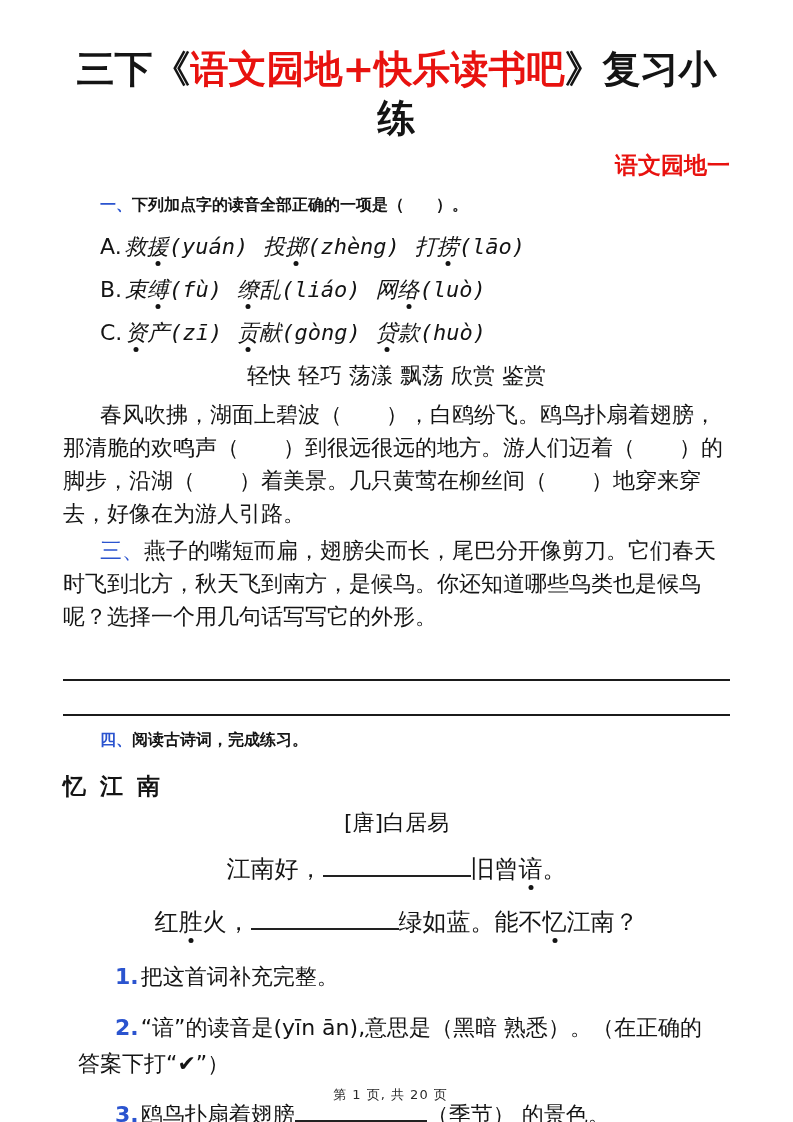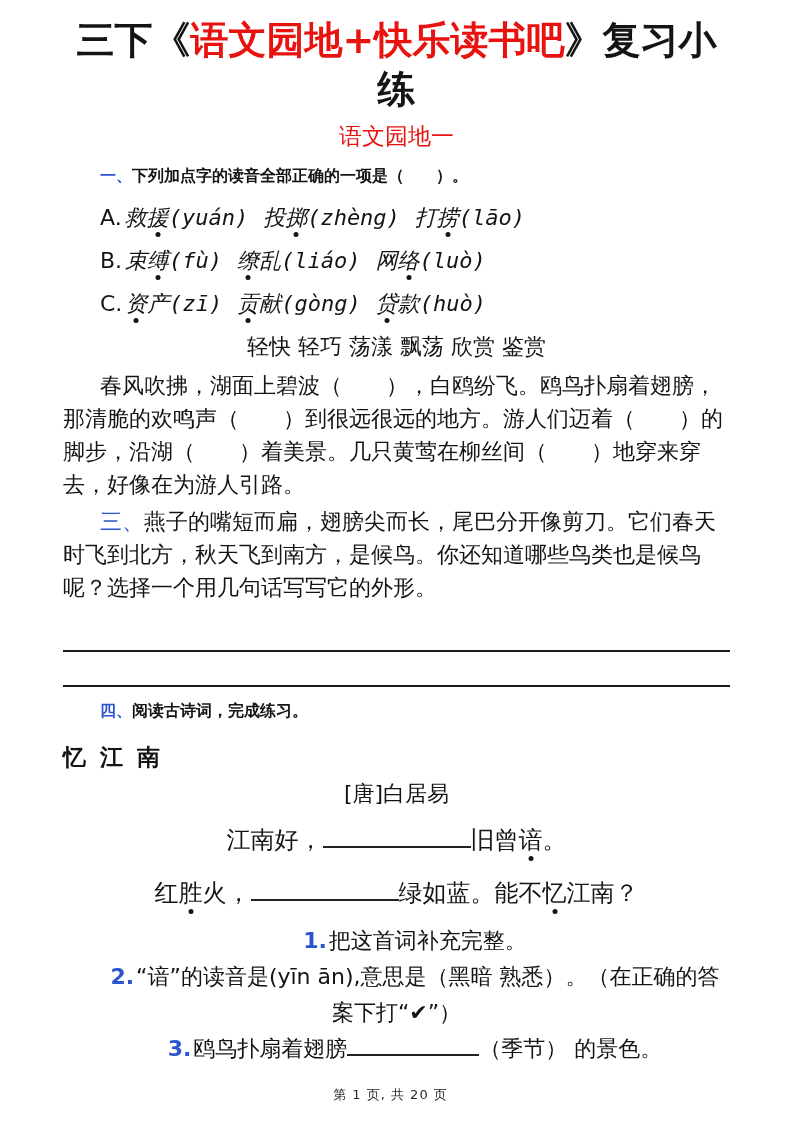--- a/index.html
+++ b/index.html
@@ -1,36 +1,36 @@
 <!DOCTYPE html>
 <html style="--red: #e8120f; --blue: #2b54cf;"><head>
 <meta charset="utf-8">
 <style>
   html,body { margin:0; padding:0; background:#ffffff; }
   .page {
     position:relative;
     width:793px; height:1122px;
     box-sizing:border-box;
-    padding:12px 63px 0 63px;
+    padding:41px 63px 0 63px;
     background:#ffffff;
     font-family:"DejaVu Sans","Liberation Sans",sans-serif;
     color:#141414;
     overflow:hidden;
   }
   .red  { color:var(--red,#e8120f); }
   .blue { color:var(--blue,#2b54cf); }
 
   .title {
     margin:4px 0 6px;
     font-size:38px; line-height:1.3;
     font-weight:700; text-align:center;
   }
   .subtitle {
     margin:0 0 6px;
-    font-size:23px; font-weight:400; text-align:center;
+    font-size:23px; font-weight:700; text-align:right;
   }
 
   .sec-heading {
     margin:8px 0 4px;
     font-size:16px; font-weight:700; line-height:31px;
     text-indent:37px;
   }
   .option {
     margin:11px 0;
     font-size:22px; line-height:32px;
@@ -64,21 +64,21 @@
   .poem-author { margin:6px 0;  text-align:center; font-size:22px; }
   .poem-line   { margin:10px 0 0; text-align:center; font-size:24px; line-height:43px; }
 
   .blank {
     display:inline-block; width:148px; height:1em;
     border-bottom:2px solid #222222; vertical-align:baseline;
   }
   .blank-q3 { width:132px; }
 
   .questions { margin-top:8px; }
-  .q { margin:0; font-size:22px; line-height:36px; text-indent:37px;text-align:center; }
+  .q { margin:15px; font-size:22px; line-height:36px; text-indent:37px; }
   .qnum { font-weight:700; margin-right:2px; }
 
   .footer {
     position:absolute; left:0; right:12px; bottom:18px;
     text-align:center; font-size:13px; color:#2a2a2a; letter-spacing:1px;
   }
 </style>
 </head>
 <body>
 

